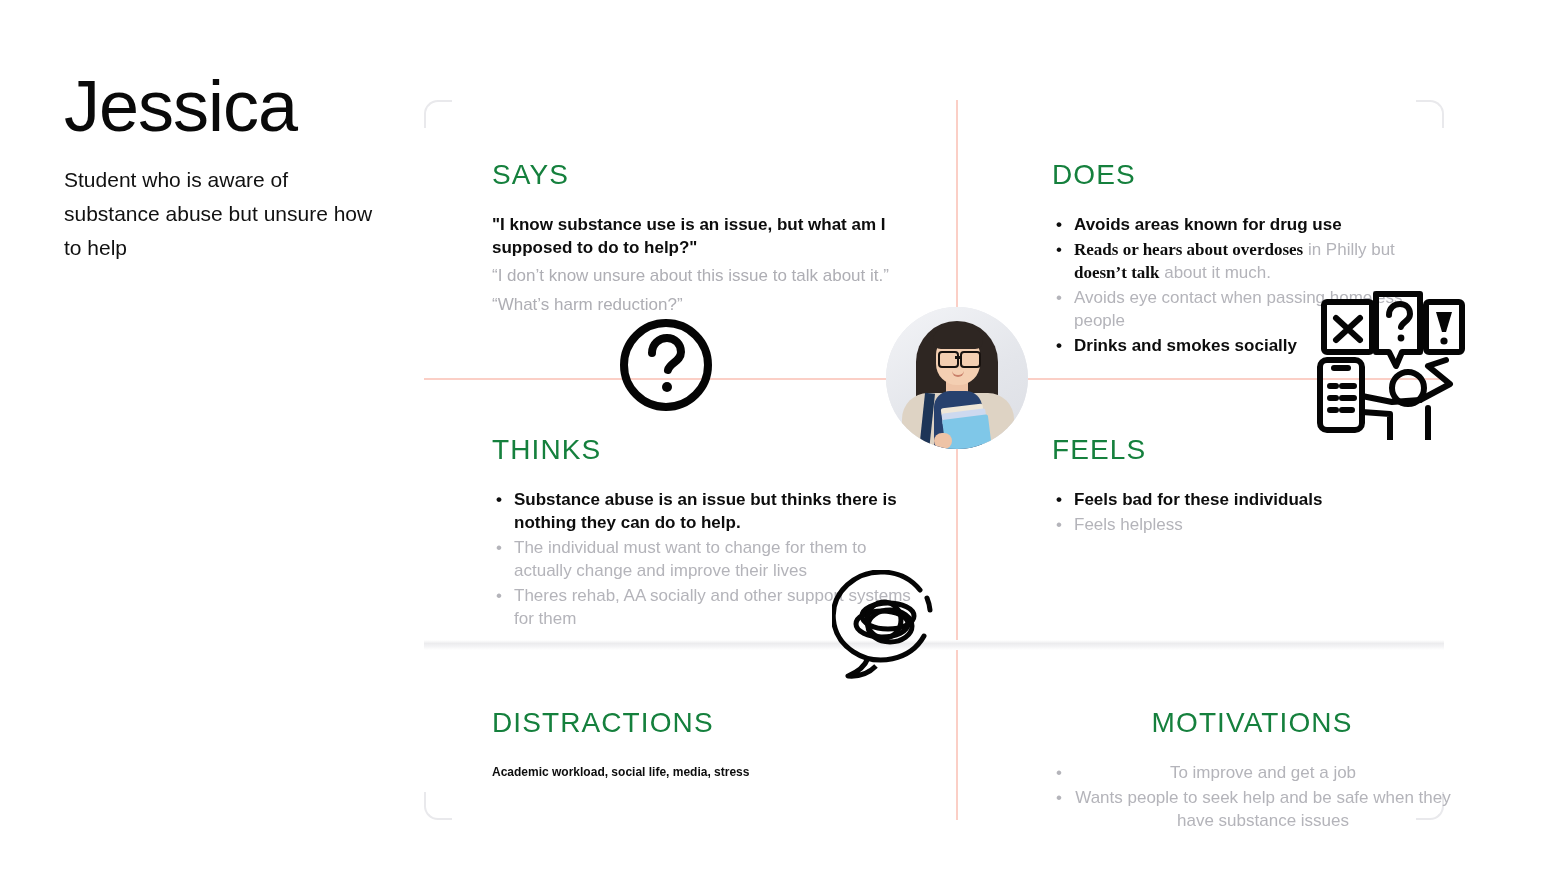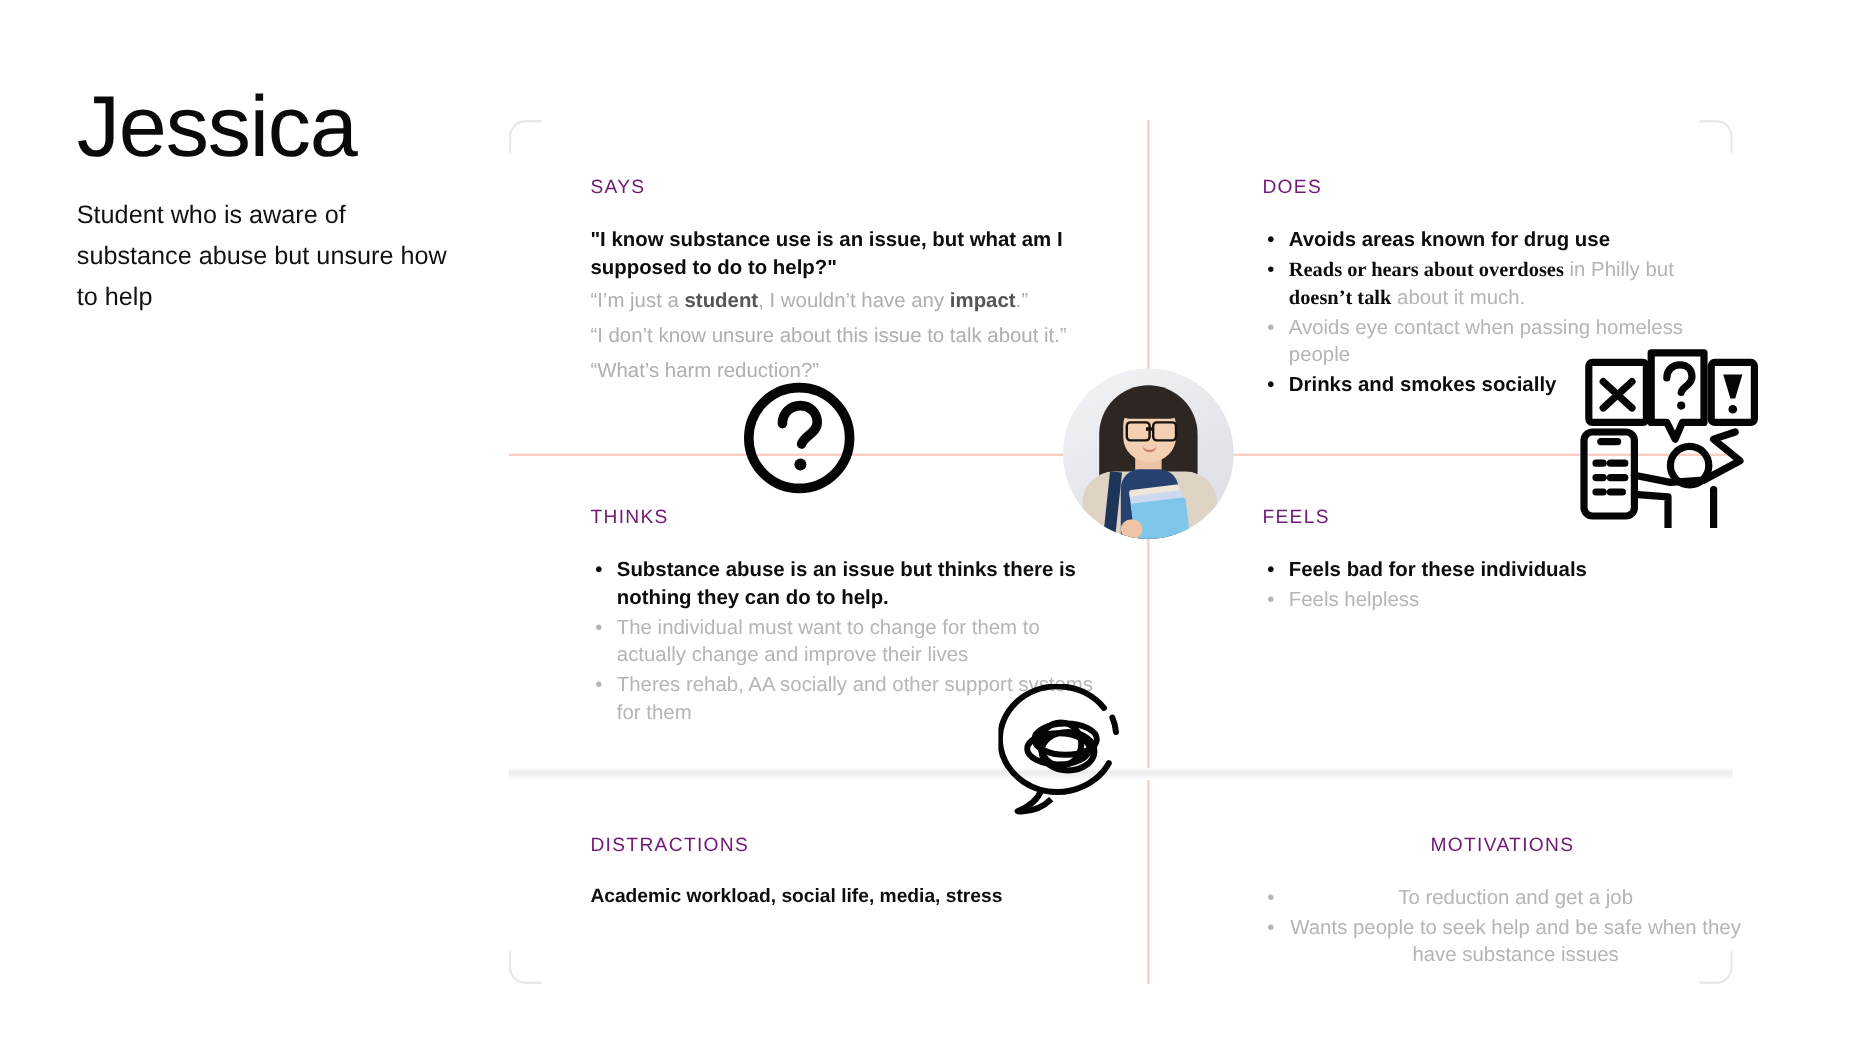--- a/index.html
+++ b/index.html
@@ -37,22 +37,22 @@
     position:absolute;left:0;top:278px;width:1020px;height:2px;background:#fbcfc6;
   }
   .band-divider{
     position:absolute;left:0;top:540px;width:1020px;height:10px;
     background:linear-gradient(180deg,#ffffff 0%,#ececee 35%,#f2f2f4 60%,#ffffff 100%);
   }
 
   
   .quad{position:absolute;}
   .quad-head{
-    font-size:16px;font-weight:400;letter-spacing:1.1px;
-    color:#701a75;margin:0 0 22px 0;
+    font-size:28px;font-weight:400;letter-spacing:1.1px;
+    color:#15803d;margin:11px 0 22px 0;
   }
   .q-says{left:68px;top:48px;width:460px;}
   .q-does{left:628px;top:48px;width:380px;}
   .q-thinks{left:68px;top:323px;width:420px;}
   .q-feels{left:628px;top:323px;width:380px;}
   .q-distractions{left:68px;top:596px;width:440px;}
   .q-motivations{left:628px;top:596px;width:400px;text-align:center;}
 
   .quote-main{
     font-size:17px;line-height:23px;font-weight:700;color:#0d0d0d;margin:0 0 2px 0;
@@ -71,21 +71,21 @@
     content:"\2022";position:absolute;left:4px;top:0;
   }
   li.strong{color:#0d0d0d;font-weight:700;}
   li.strong::before{color:#0d0d0d;}
   li.muted{color:#b4b4ba;font-weight:400;}
   li.muted::before{color:#b4b4ba;}
   li.mix{color:#b4b4ba;font-weight:400;}
   li.mix::before{color:#0d0d0d;}
   li.mix b{color:#0d0d0d;font-weight:700;font-family:Liberation Serif, serif;}
 
-  .plain-line{font-size:16px;line-height:23px;font-weight:700;color:#0d0d0d;margin:0;}
+  .plain-line{font-size:12px;line-height:23px;font-weight:700;color:#0d0d0d;margin:0;}
 
   
   .avatar{
     position:absolute;left:886px;top:307px;width:142px;height:142px;border-radius:50%;
     overflow:hidden;background:#e9eaee;z-index:4;
   }
   .avatar .photo{position:absolute;inset:0;}
   .ph-bg{position:absolute;inset:0;background:linear-gradient(150deg,#f3f4f7 0%,#e4e6eb 55%,#dcdee4 100%);}
   .ph-hair-back{position:absolute;left:30px;top:14px;width:82px;height:108px;background:#2e2622;border-radius:42px 42px 30px 30px;}
   .ph-neck{position:absolute;left:60px;top:68px;width:22px;height:26px;background:#eec3a6;}
@@ -122,23 +122,20 @@
     <div class="corner bl"></div>
     <div class="corner br"></div>
 
     <div class="v-divider"></div>
     <div class="h-divider"></div>
     <div class="band-divider"></div>
 
     <div class="quad q-says">
       <div class="quad-head">SAYS</div>
       <p class="quote-main">"I know substance use is an issue, but what am I supposed to do to help?"</p>
-      <p class="quote-grey">
-        <span>“I’m just a </span><b>student</b><span>, I wouldn’t have any </span><b>impact</b><span>.”</span>
-      </p>
       <p class="quote-grey">“I don’t know unsure about this issue to talk about it.”</p>
       <p class="quote-grey">“What’s harm reduction?”</p>
     </div>
 
     <div class="quad q-does">
       <div class="quad-head">DOES</div>
       <ul class="points">
         <li class="strong">Avoids areas known for drug use</li>
         <li class="mix"><b>Reads or hears about overdoses</b><span> in Philly but </span><b>doesn’t talk</b><span> about it much.</span></li>
         <li class="muted">Avoids eye contact when passing homeless people</li>
@@ -164,21 +161,21 @@
     </div>
 
     <div class="quad q-distractions">
       <div class="quad-head">DISTRACTIONS</div>
       <p class="plain-line">Academic workload, social life, media, stress</p>
     </div>
 
     <div class="quad q-motivations">
       <div class="quad-head">MOTIVATIONS</div>
       <ul class="points">
-        <li class="muted">To reduction and get a job</li>
+        <li class="muted">To improve and get a job</li>
         <li class="muted">Wants people to seek help and be safe when they have substance issues</li>
       </ul>
     </div>
   </div>
 
   <div class="avatar">
     <div class="photo">
       <div class="ph-bg"></div>
       <div class="ph-hair-back"></div>
       <div class="ph-neck"></div>

